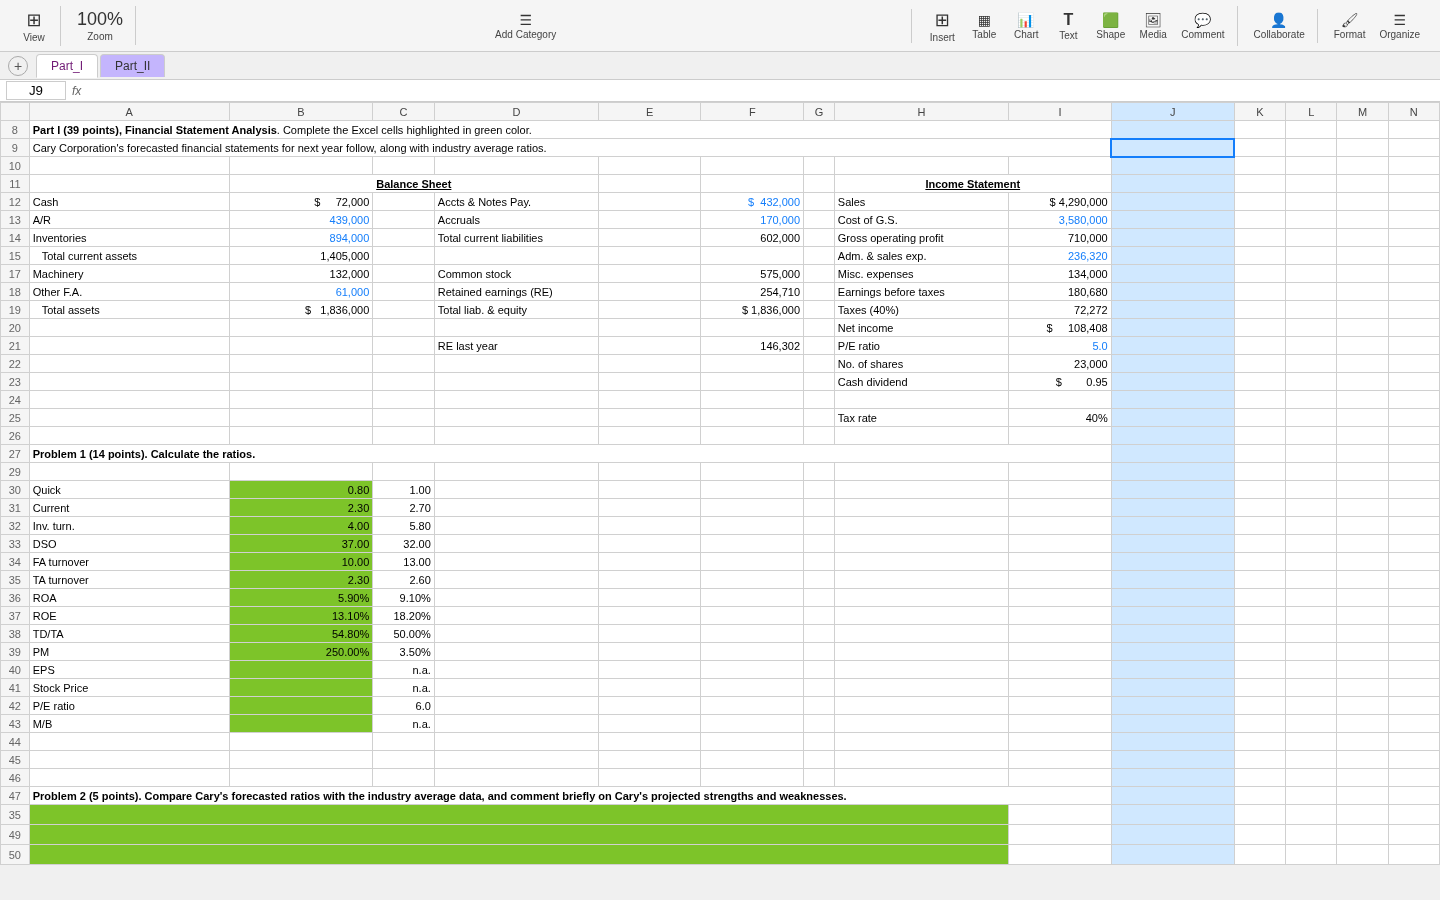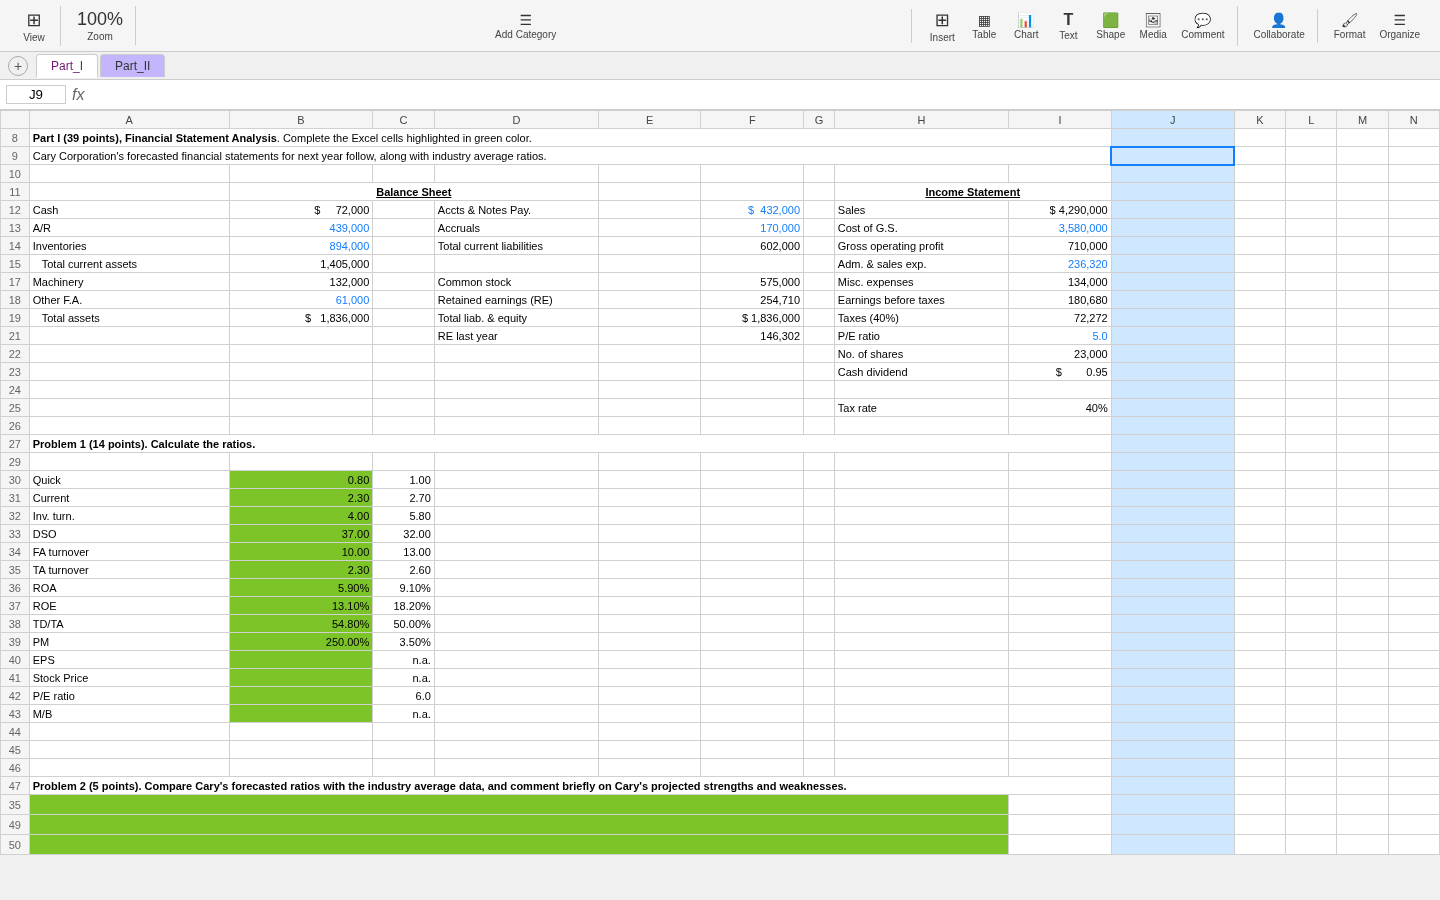--- a/index.html
+++ b/index.html
@@ -69,24 +69,24 @@
     .underline { text-decoration: underline; }
     .green-bg { background: #7DC429 !important; }
     .text-right { text-align: right; }
     .text-center { text-align: center; }
     .indent { padding-left: 12px !important; }
     .col-j-selected { background: #d0e8ff !important; }
     .row-highlight { background: #eaf3ff !important; }
 
     .formula-bar {
       display: flex; align-items: center; background: white; border-bottom: 1px solid #ccc;
-      padding: 2px 6px; height: 30px; gap: 6px; font-size: 11px;
+      padding: 2px 6px; height: 22px; gap: 6px; font-size: 11px;
     }
     .cell-ref { width: 60px; border: 1px solid #ccc; padding: 1px 4px; text-align: center; }
-    .fx-label { color: #666; font-style: italic; font-size: 16px; }
+    .fx-label { color: #666; font-style: italic; font-size: 12px; }
 
     .col-j-header { background: #d0e8ff !important; }
   </style>
 </head>
 <body>
 
 <div class="toolbar">
   <div class="toolbar-group">
     <button class="toolbar-btn">
       <span class="toolbar-icon">⊞</span>
@@ -362,20 +362,37 @@
           <td class="col-g"></td>
           <td class="col-h">Taxes (40%)</td>
           <td class="col-i text-right">72,272</td>
           <td class="col-j col-j-selected"></td>
           <td></td>
           <td></td>
           <td></td>
           <td></td>
         </tr>
 
+        <tr>
+          <td class="row-num-col">20</td>
+          <td class="col-a"></td>
+          <td class="col-b"></td>
+          <td class="col-c"></td>
+          <td class="col-d"></td>
+          <td class="col-e"></td>
+          <td class="col-f"></td>
+          <td class="col-g"></td>
+          <td class="col-h">Net income</td>
+          <td class="col-i text-right">$&nbsp;&nbsp;&nbsp;&nbsp; 108,408</td>
+          <td class="col-j col-j-selected"></td>
+          <td></td>
+          <td></td>
+          <td></td>
+          <td></td>
+        </tr>
 
         <tr>
           <td class="row-num-col">21</td>
           <td class="col-a"></td>
           <td class="col-b"></td>
           <td class="col-c"></td>
           <td class="col-d">RE last year</td>
           <td class="col-e"></td>
           <td class="col-f text-right">146,302</td>
           <td class="col-g"></td>

